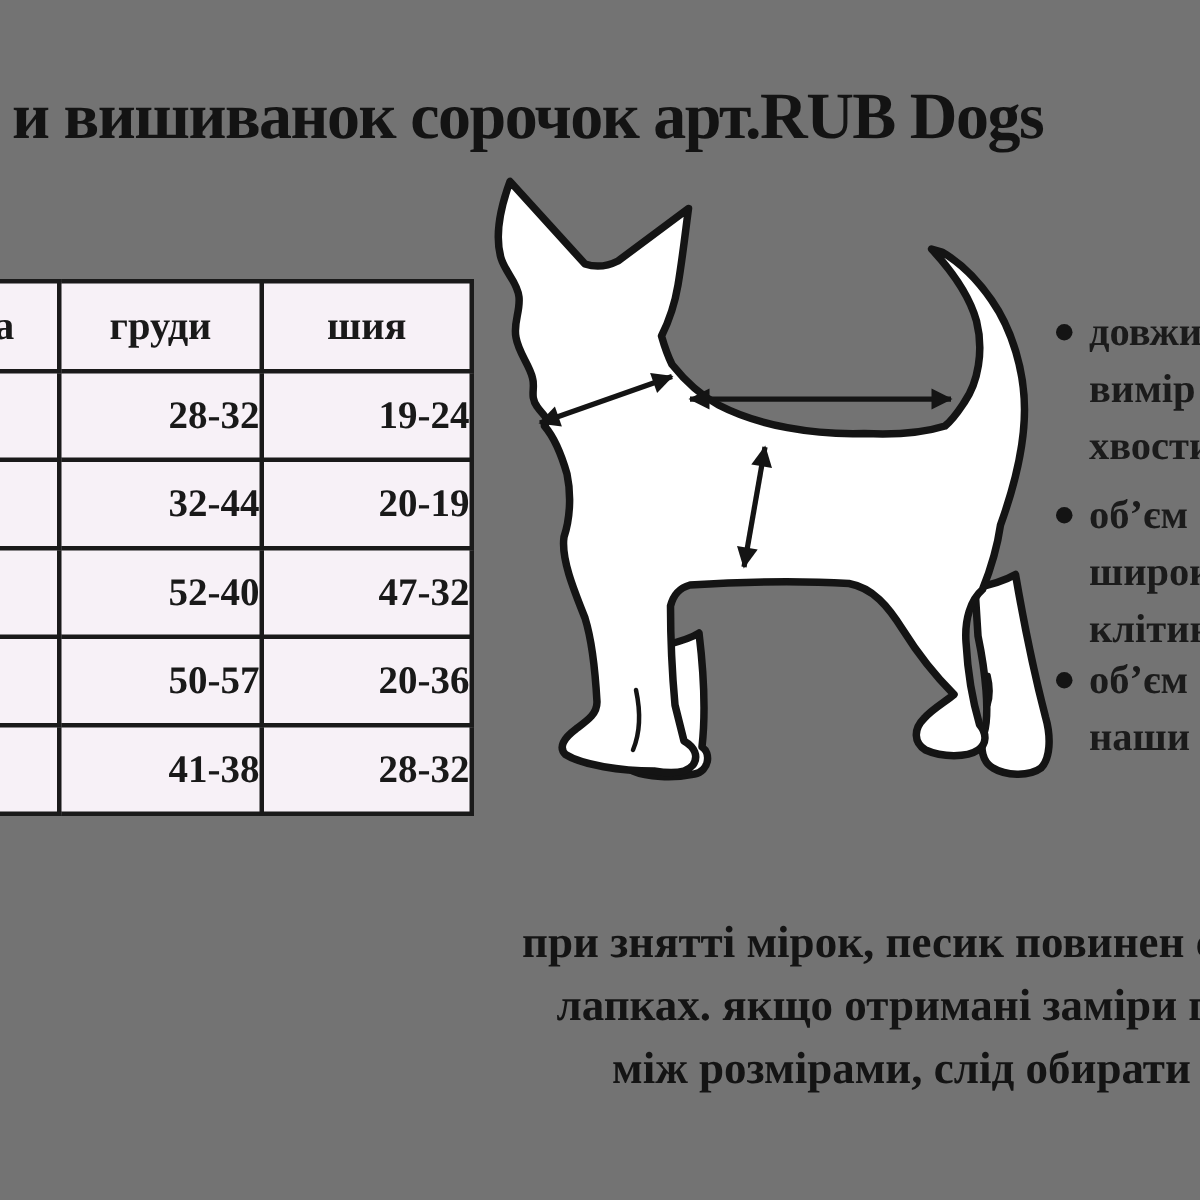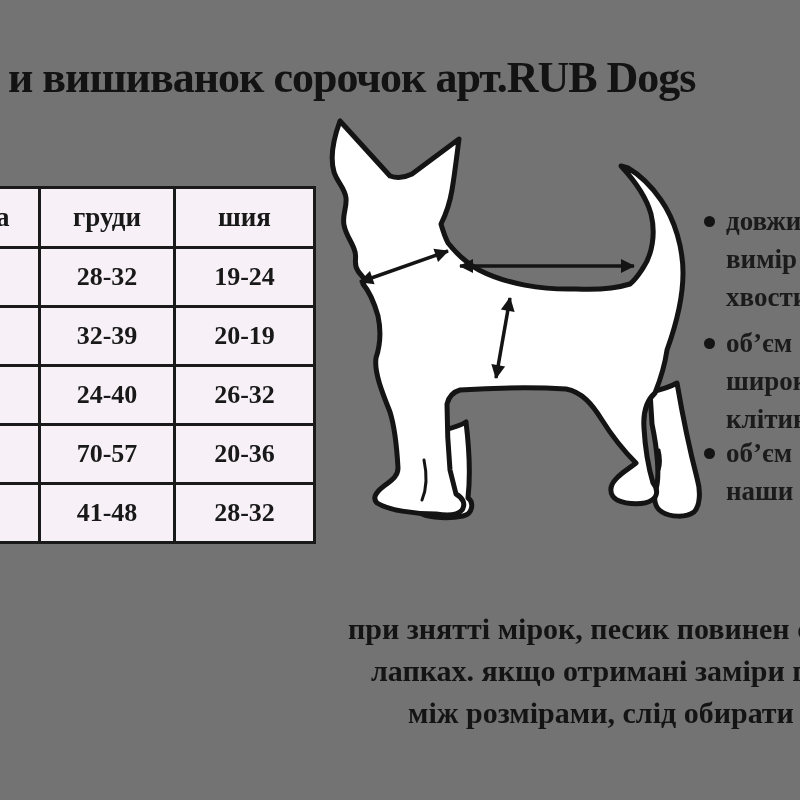--- a/index.html
+++ b/index.html
@@ -23,21 +23,21 @@
     border-collapse:collapse;
   }
   .size-table th,.size-table td{
     border:3px solid #1a1a1a;
     background:#f7f1f7;
     text-align:center;vertical-align:middle;
     font-weight:700;color:#191919;
     padding:0;
   }
   .size-table th{height:57px;font-size:27px;}
-  .size-table td{height:56px;font-size:26px;}
+  .size-table td{height:56px;font-size:26px;text-align:right;}
   .col-size{width:42px;}
   .col-chest{width:132px;}
   .col-neck{width:137px;}
   .size-table th:first-child,.size-table td:first-child{
     border-left:none;text-align:left;padding-left:2px;
   }
   
   .dog-figure{position:absolute;left:320px;top:108px;width:392px;height:470px;}
   
   .bullet-group{position:absolute;left:704px;display:flex;align-items:flex-start;}
@@ -74,36 +74,36 @@
       <th class="col-chest">груди</th>
       <th class="col-neck">шия</th>
     </tr>
     <tr>
       <td></td>
       <td>28-32</td>
       <td>19-24</td>
     </tr>
     <tr>
       <td></td>
-      <td>32-39</td>
+      <td>32-44</td>
       <td>20-19</td>
     </tr>
     <tr>
       <td></td>
-      <td>24-40</td>
-      <td>26-32</td>
+      <td>52-40</td>
+      <td>47-32</td>
     </tr>
     <tr>
       <td></td>
-      <td>70-57</td>
+      <td>50-57</td>
       <td>20-36</td>
     </tr>
     <tr>
       <td></td>
-      <td>41-48</td>
+      <td>41-38</td>
       <td>28-32</td>
     </tr>
   </tbody>
     </table>
 
   <svg class="dog-figure" viewBox="320 108 392 470" xmlns="http://www.w3.org/2000/svg">
     <defs>
       <marker id="ah" markerUnits="userSpaceOnUse" markerWidth="18" markerHeight="16" refX="14" refY="8" orient="auto-start-reverse">
         <path d="M1,1 L15,8 L1,15 Z" fill="#141414"></path>
       </marker>

